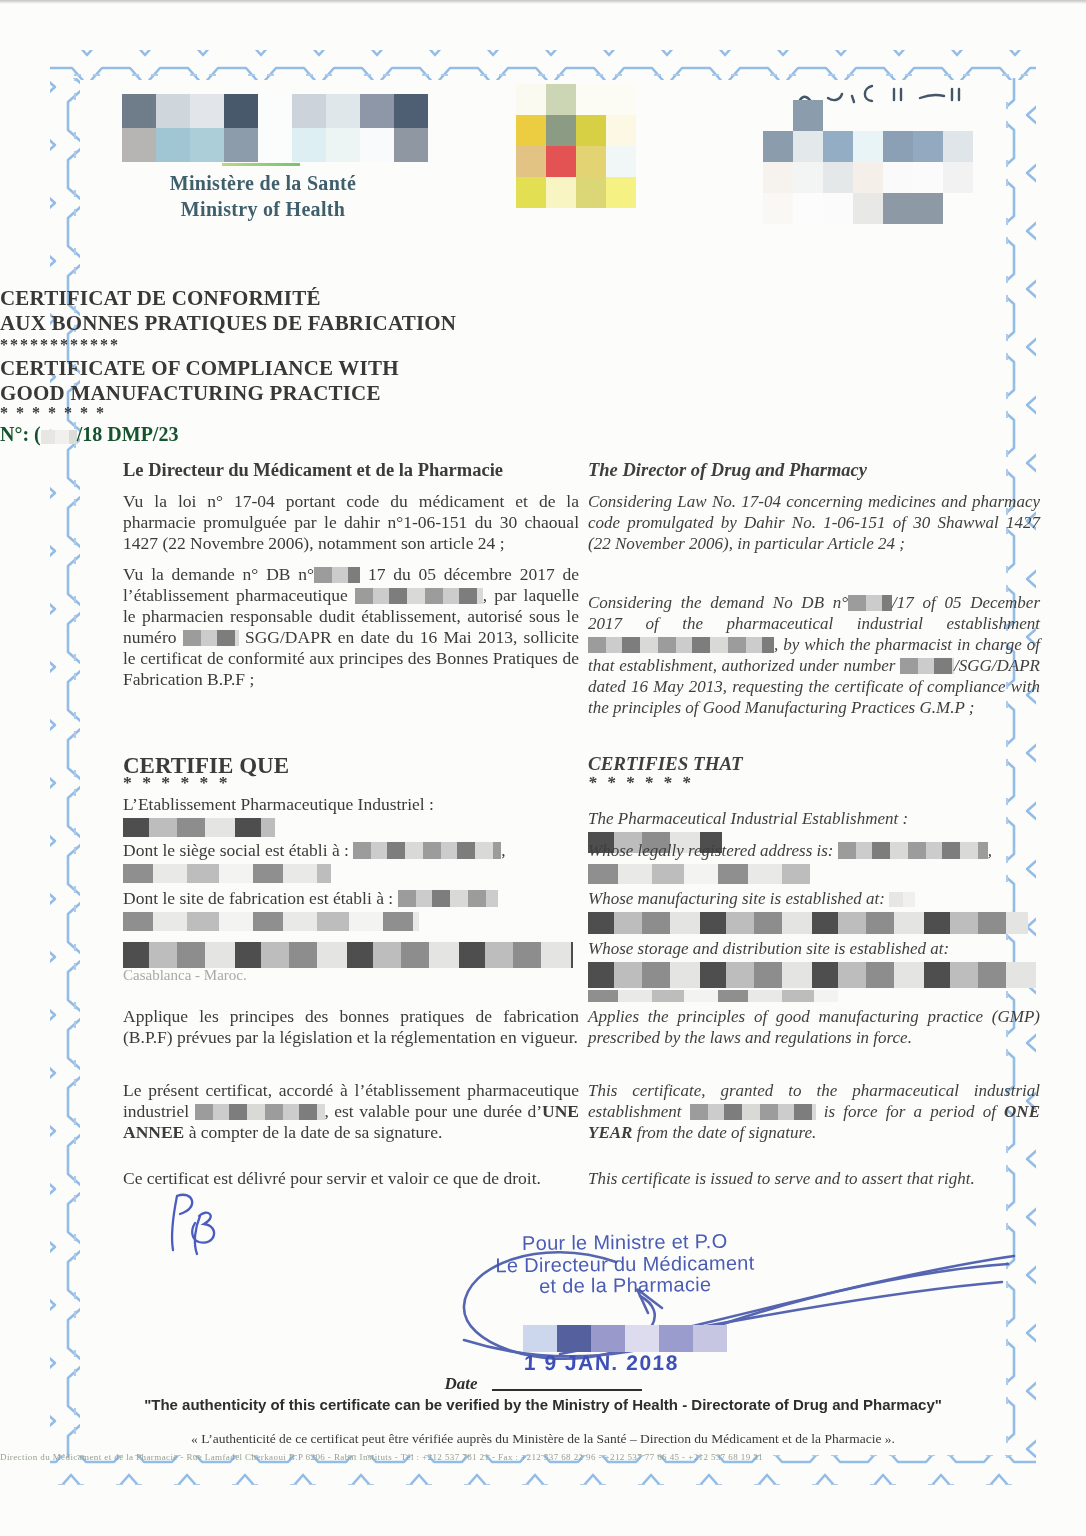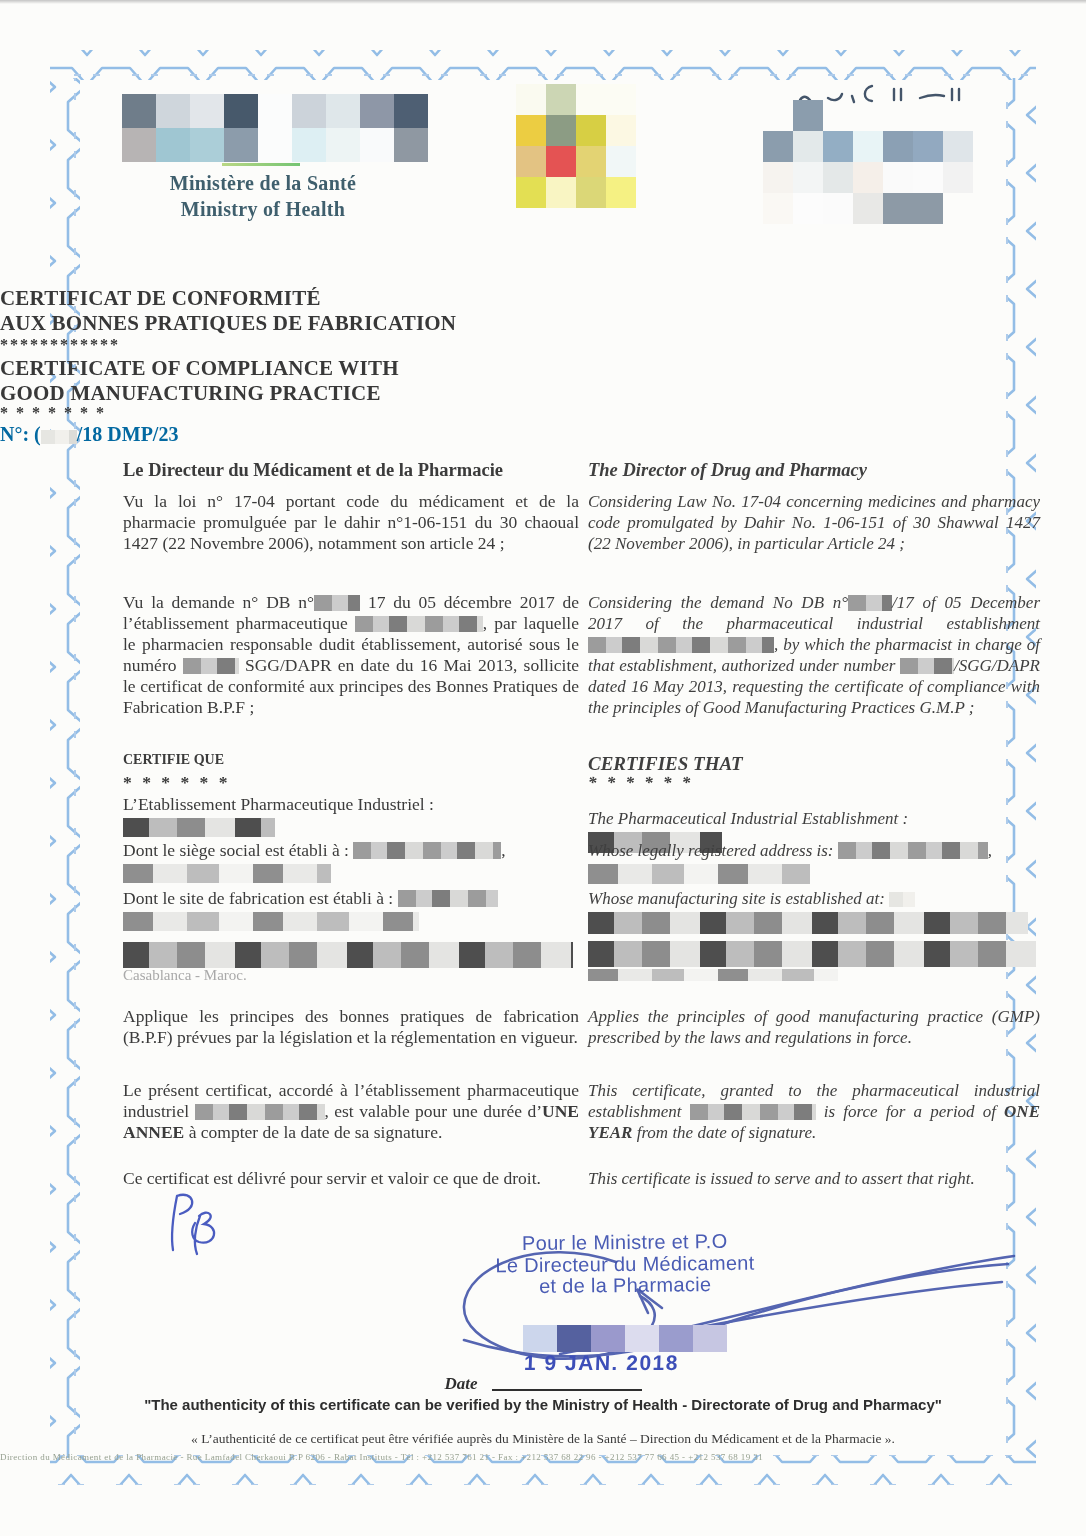--- a/index.html
+++ b/index.html
@@ -157,33 +157,33 @@
       <span class="mcell" style="background: transparent;"></span>
     </div>
   </div>
 
 <div class="abs ctr title-fr" style="left:0;top:286px;width:1086px">CERTIFICAT DE CONFORMITÉ</div>
 <div class="abs ctr title-fr" style="left:0;top:311px;width:1086px">AUX BONNES PRATIQUES DE FABRICATION</div>
 <div class="abs ctr stars" style="left:0;top:336px;width:1086px">************</div>
 <div class="abs ctr title-fr" style="left:0;top:356px;width:1086px">CERTIFICATE OF COMPLIANCE WITH</div>
 <div class="abs ctr title-fr" style="left:0;top:381px;width:1086px">GOOD MANUFACTURING PRACTICE</div>
 <div class="abs ctr stars" style="left:0;top:404px;width:1086px">* * * * * * *</div>
-<div class="abs ctr" style="left:0;top:423px;width:1086px;font-weight:bold;font-size:20px;color:#0369a1">
+<div class="abs ctr" style="left:0;top:423px;width:1086px;font-weight:bold;font-size:20px;color:#14532d">
   <span>N°: (</span><span class="redact light" style="width:36px;height:14px"></span><span>/18 DMP/23</span>
 </div>
 
 <div class="abs fr col bold ctr" style="left:123px;top:459px;font-size:18.5px">Le Directeur du Médicament et de la Pharmacie</div>
 <div class="abs fr col just" style="left:123px;top:491px">Vu la loi n° 17-04 portant code du médicament et de la pharmacie promulguée par le dahir n°1-06-151 du 30 chaoual 1427 (22 Novembre 2006), notamment son article 24 ;</div>
-<div class="abs fr col just" style="left:123px;top:592px">
+<div class="abs fr col just" style="left:123px;top:564px">
   <span>Vu la demande n° DB n°</span><span class="redact" style="width:46px"></span>
   <span>17 du 05 décembre 2017 de l’établissement pharmaceutique</span> <span class="redact" style="width:128px"></span><span>, par laquelle le pharmacien responsable dudit établissement, autorisé sous le numéro</span>
   <span class="redact" style="width:56px"></span>
   <span>SGG/DAPR en date du 16 Mai 2013, sollicite le certificat de conformité aux principes des Bonnes Pratiques de Fabrication B.P.F ;</span>
 </div>
-<div class="abs fr col bold ctr" style="left:123px;top:752px;font-size:14px">CERTIFIE QUE</div>
+<div class="abs fr col bold ctr" style="left:123px;top:752px;font-size:23px">CERTIFIE QUE</div>
 <div class="abs fr col bold ctr" style="left:123px;top:772px;letter-spacing:3px">* * * * * *</div>
 
 <div class="abs fr col" style="left:123px;top:794px">
   <span>L’Etablissement Pharmaceutique Industriel :</span>
   <span class="rd-row" style="width:152px;height:19px"></span>
 </div>
 <div class="abs fr col" style="left:123px;top:840px">
   <span>Dont le siège social est établi à :</span>
   <span class="redact" style="width:148px;height:17px"></span><span>,</span>
   <span class="rd-row soft" style="width:208px;height:19px"></span>
@@ -227,20 +227,21 @@
   <span>Whose legally registered address is:</span>
   <span class="redact" style="width:150px;height:17px"></span><span>,</span>
   <span class="rd-row soft" style="width:222px;height:20px"></span>
 </div>
 <div class="abs en colR" style="left:588px;top:888px">
   <span>Whose manufacturing site is established at:</span>
   <span class="redact light" style="width:26px;height:15px"></span>
   <span class="rd-row" style="width:440px;height:22px"></span>
 </div>
 <div class="abs en colR" style="left:588px;top:938px">
+  <span>Whose storage and distribution site is established at:</span>
   <span class="rd-row" style="width:448px;height:26px;margin-top:3px"></span>
   <span class="rd-row soft" style="width:250px;height:12px;margin-top:2px"></span>
 </div>
 <div class="abs en colR just" style="left:588px;top:1006px">Applies the principles of good manufacturing practice (GMP) prescribed by the laws and regulations in force.</div>
 <div class="abs en colR just" style="left:588px;top:1080px">
   <span>This certificate, granted to the pharmaceutical industrial establishment</span>
   <span class="redact" style="width:126px"></span><span> is force for a period of </span><span class="bold">ONE YEAR</span><span> from the date of signature.</span>
 </div>
 <div class="abs en colR just" style="left:588px;top:1168px">This certificate is issued to serve and to assert that right.</div>
 

